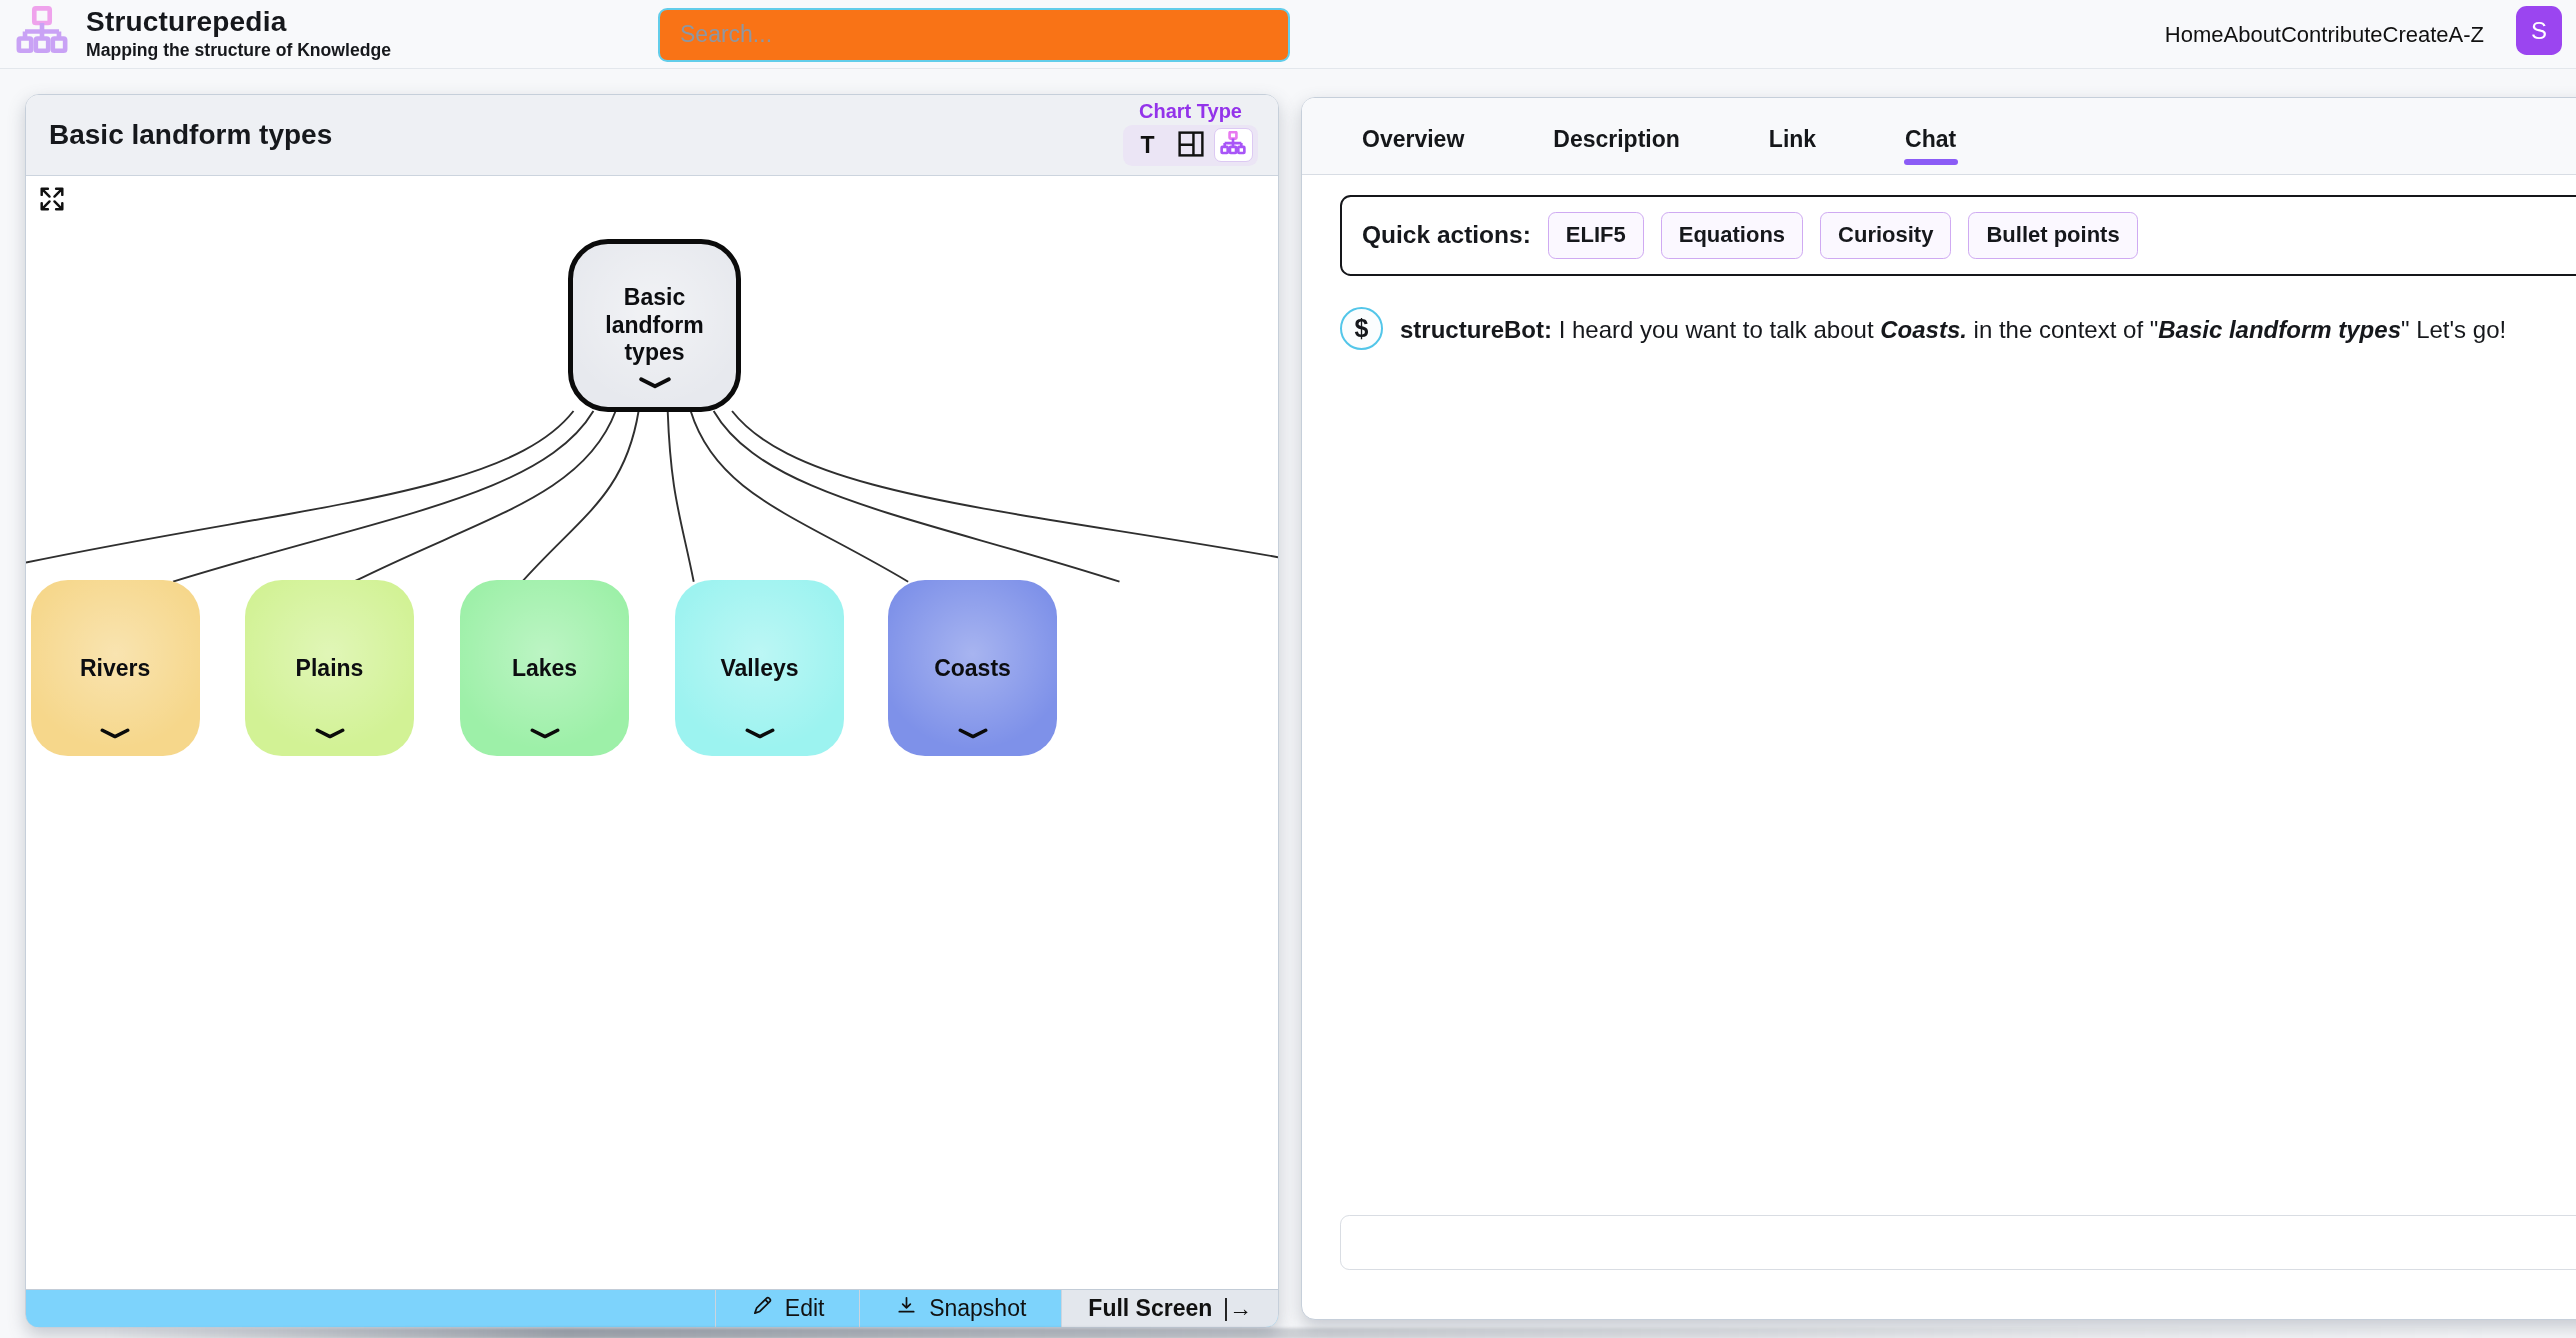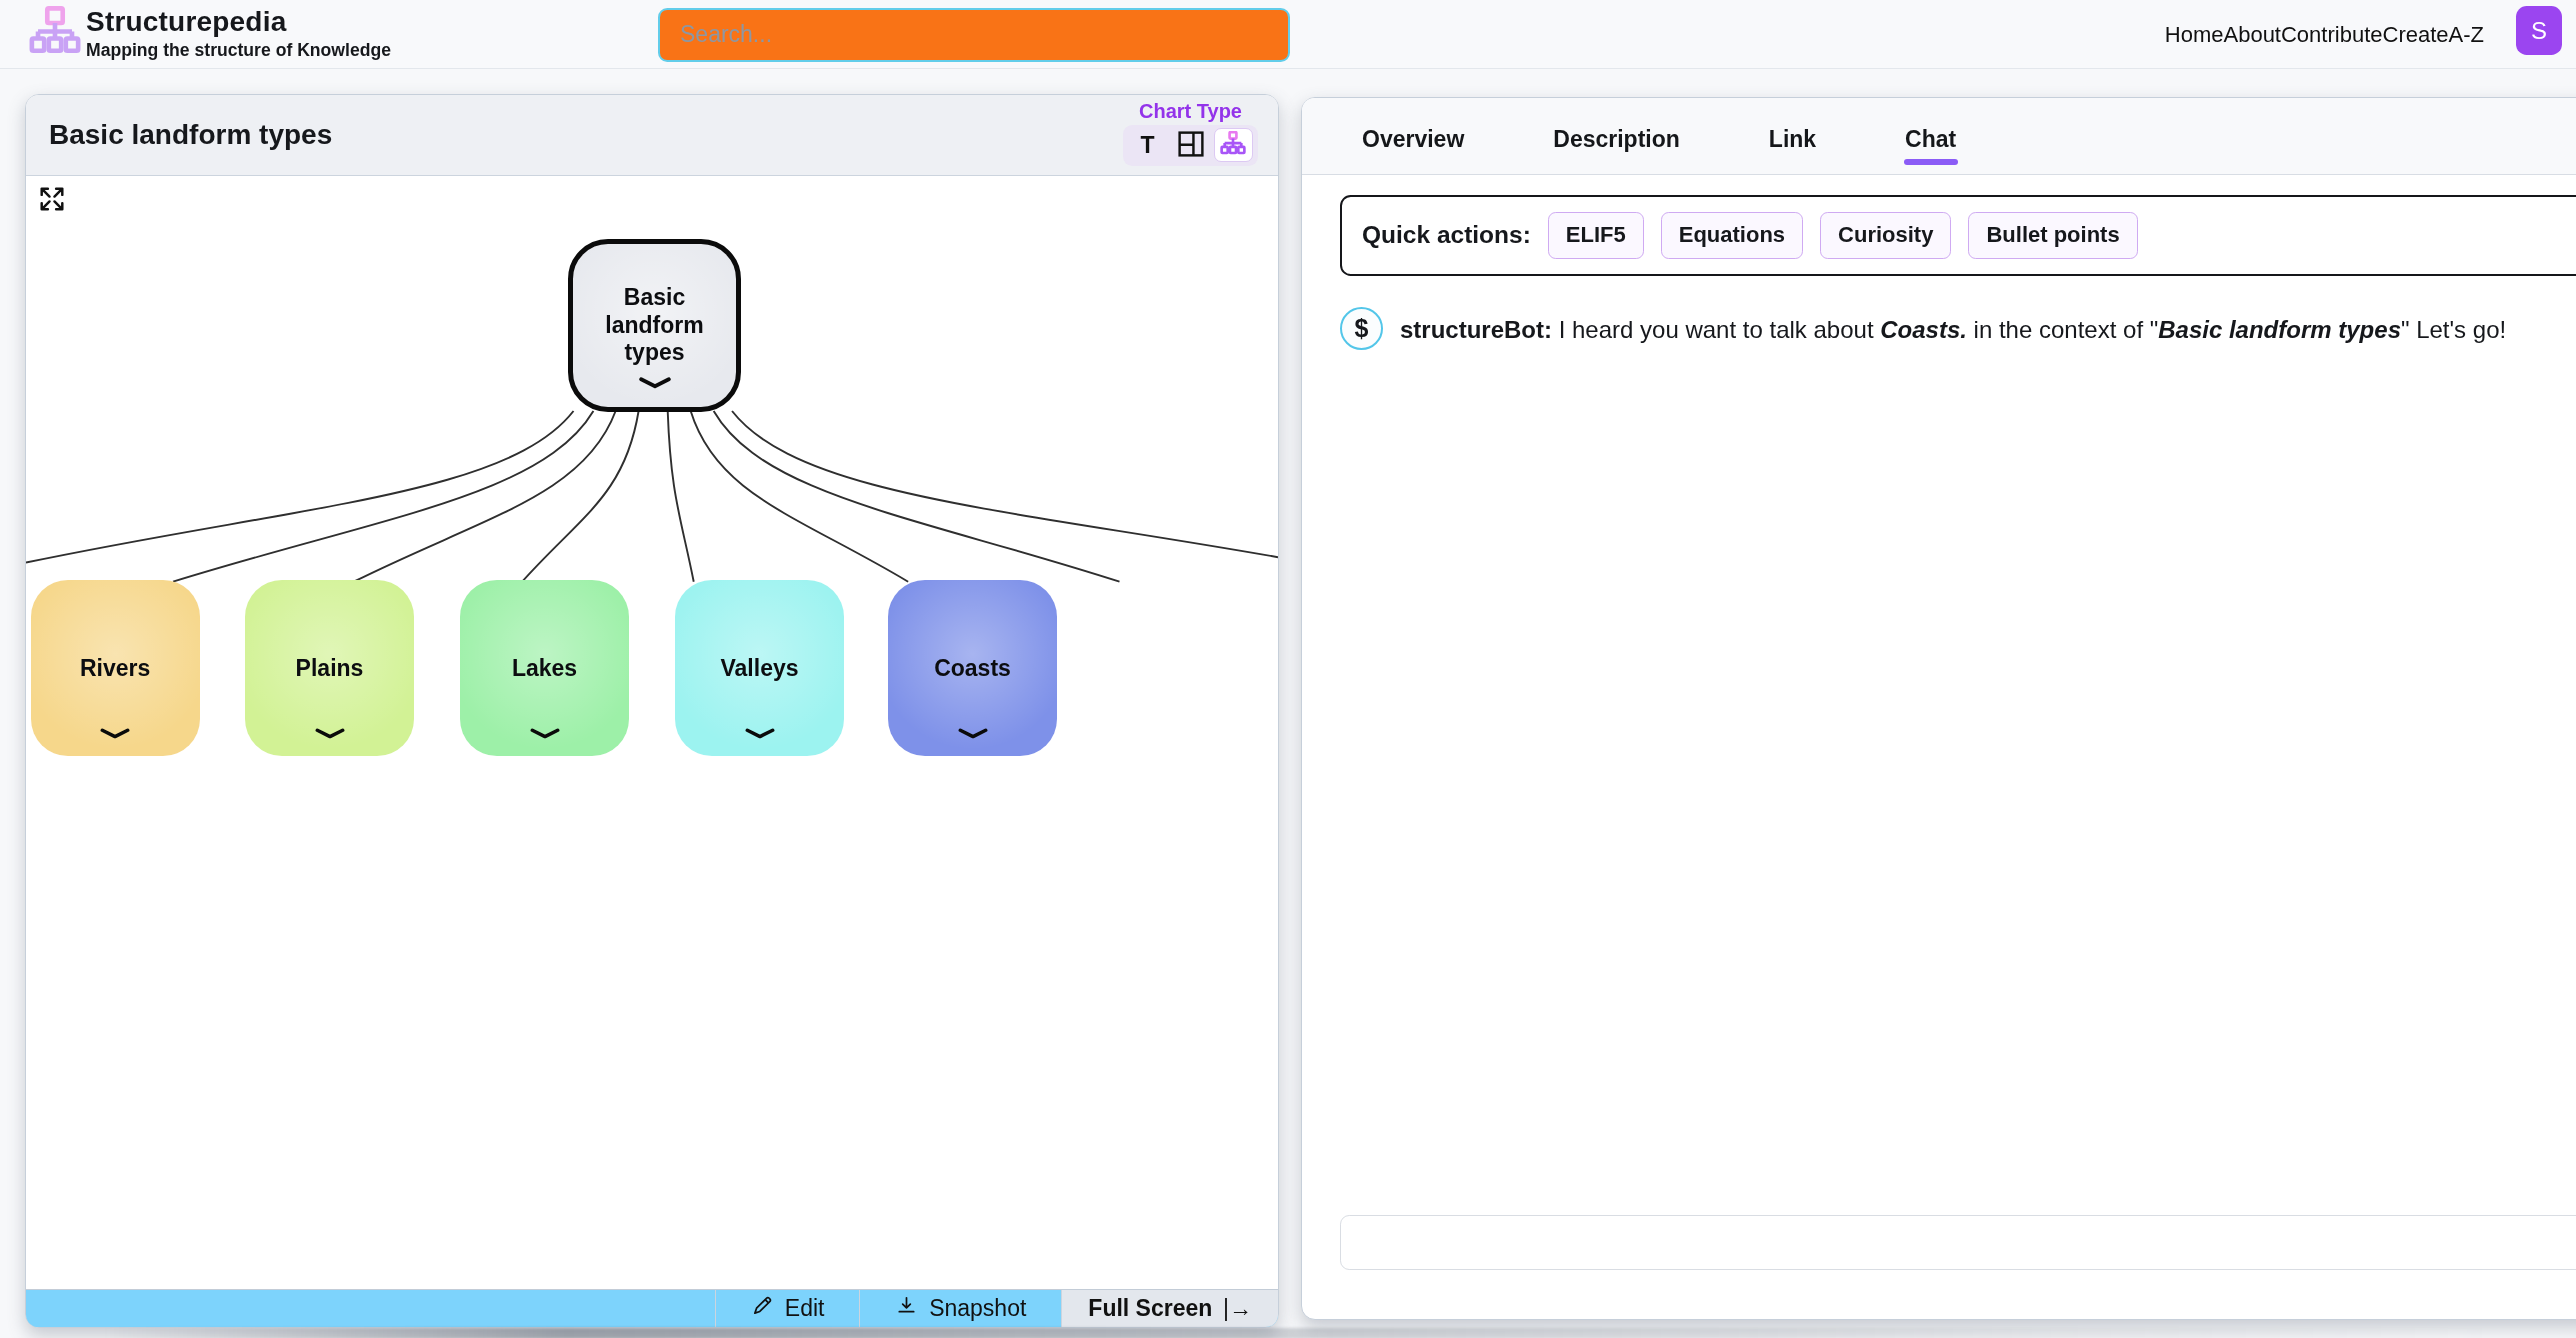--- a/index.html
+++ b/index.html
@@ -9,21 +9,21 @@
     background:#f7f8fa;
     position:relative;
     color:#16181c;
   }
 
   
   .app-header {
     position:absolute; left:0; top:0; width:2576px; height:69px;
     background:#f8f9fb; border-bottom:1.5px solid #e3e7ec;
   }
-  .brand { position:absolute; left:28px; top:6.1px; display:flex; align-items:center; gap:4px; cursor:pointer; }
+  .brand { position:absolute; left:15px; top:6.1px; display:flex; align-items:center; gap:17px; cursor:pointer; }
   .brand-text h1 { font-size:28px; font-weight:700; letter-spacing:0.2px; }
   .brand-text .tagline { font-size:17.6px; font-weight:600; margin-top:1.5px; }
   .search-input {
     position:absolute; left:658px; top:7.7px; width:632px; height:54px;
     border:2.3px solid #62cdea; border-radius:9.2px; background:#f97316;
     font-size:23px; padding:0 20px; color:#333; outline:none;
     font-family:"Liberation Sans", sans-serif;
   }
   .search-input::placeholder { color:#8d97a3; }
   .top-nav { position:absolute; right:92px; top:0; height:69px; display:flex; align-items:center; }

